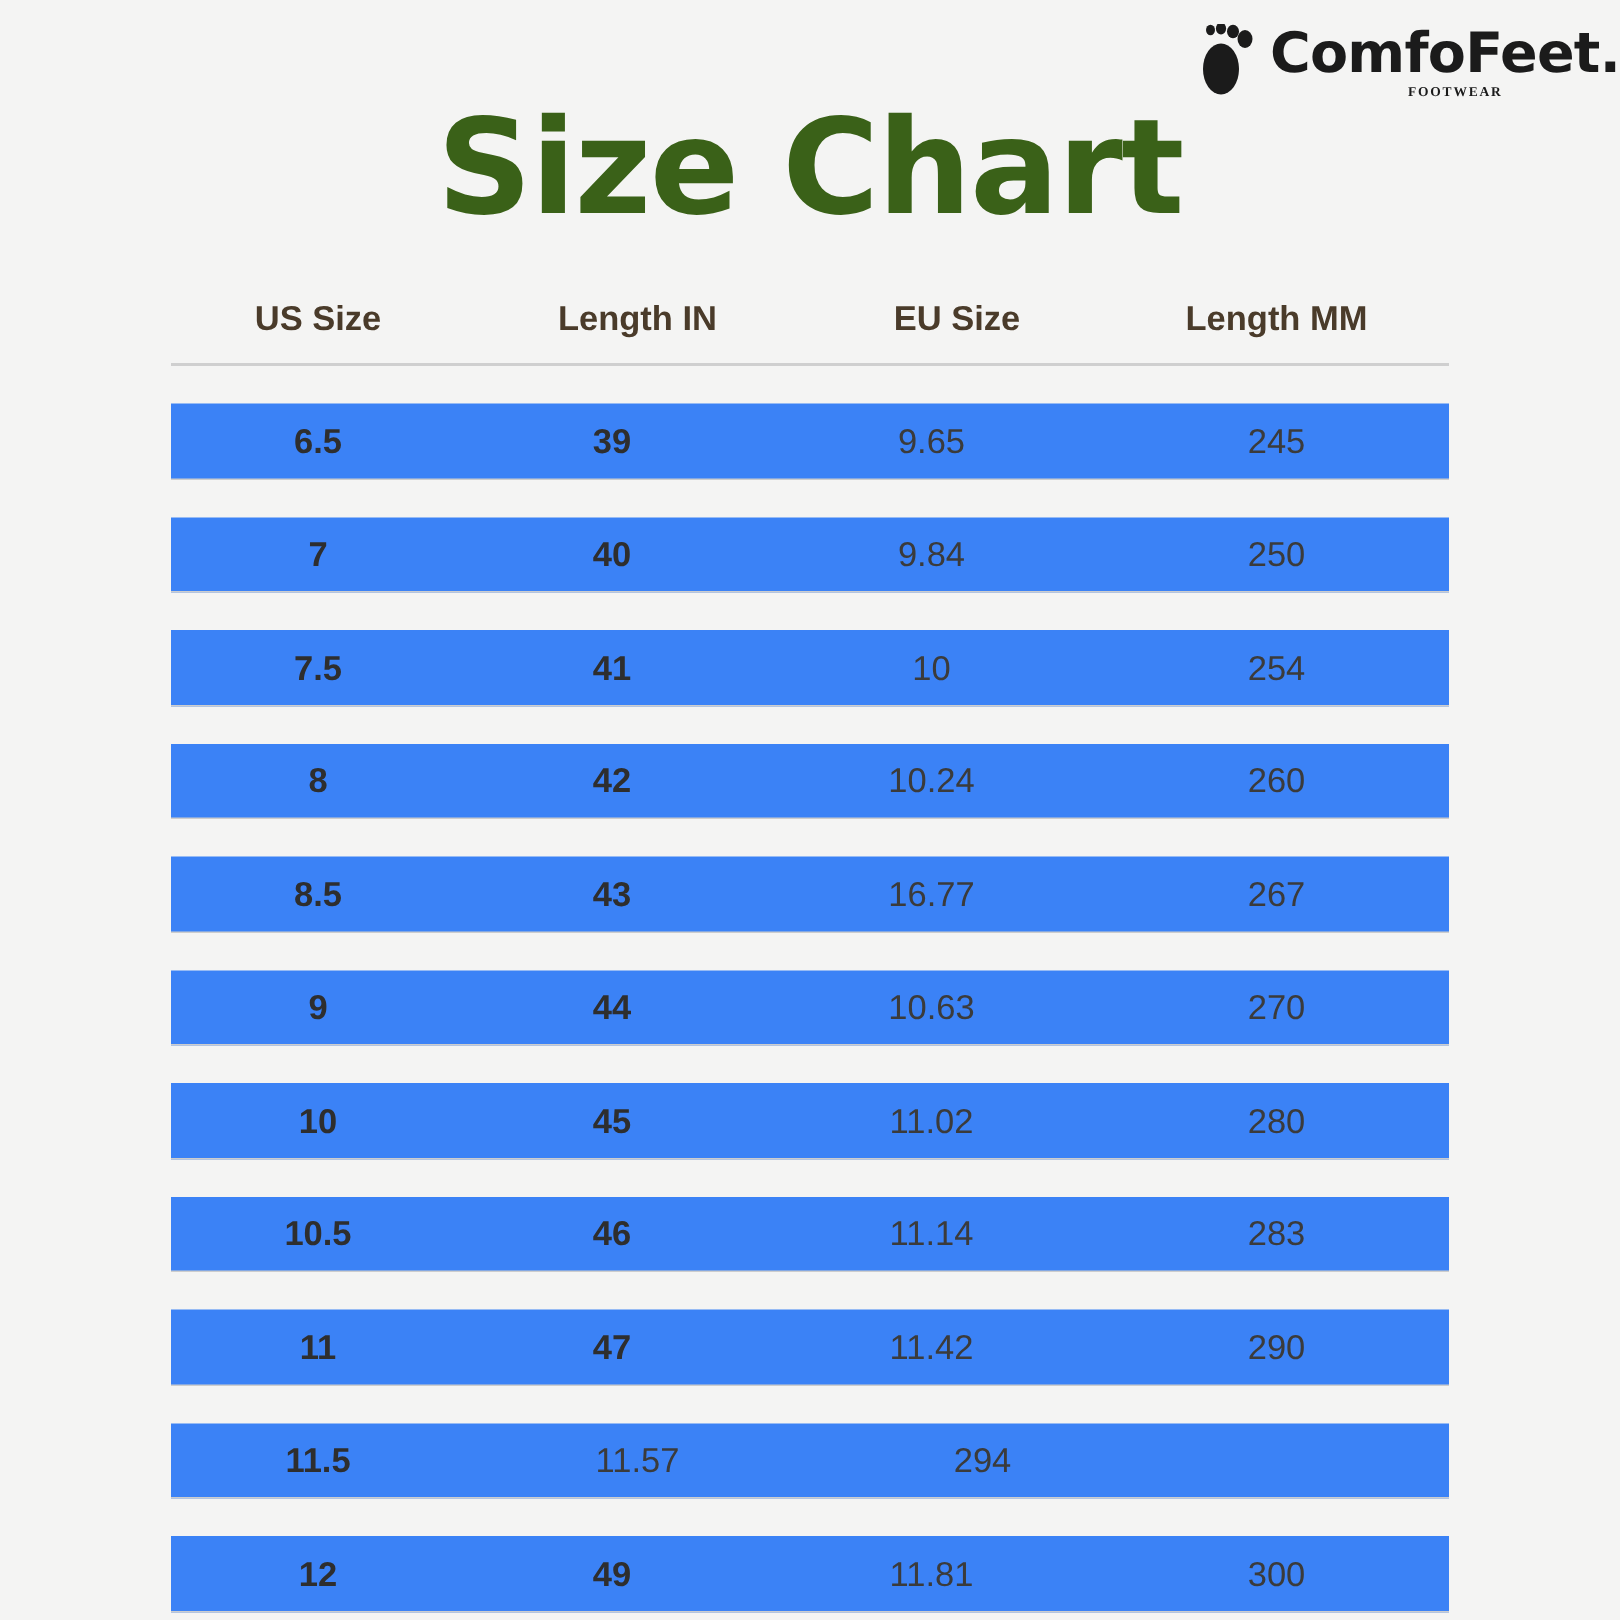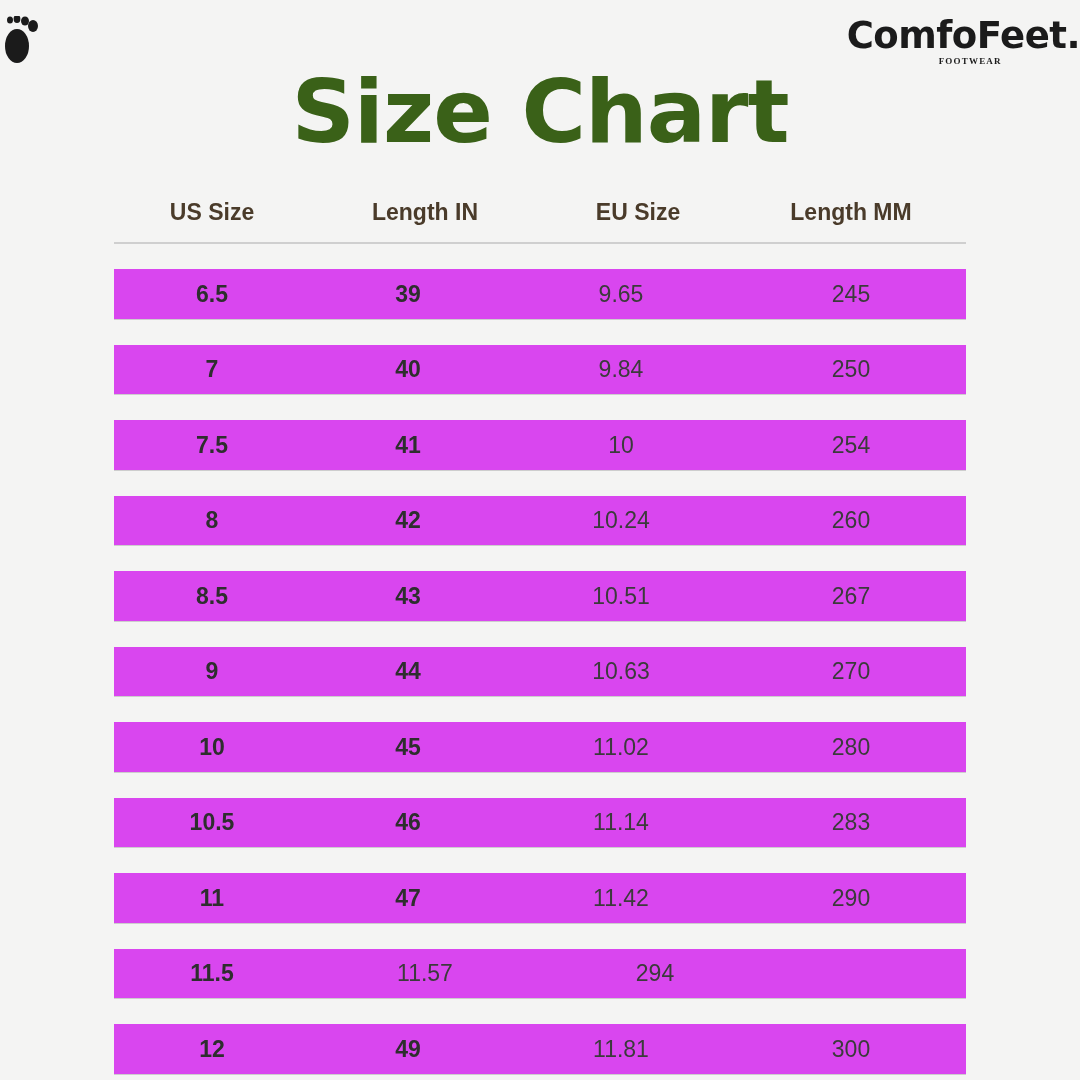--- a/index.html
+++ b/index.html
@@ -17,21 +17,21 @@
     position: relative;
     width: 1080px;
     height: 1080px;
     box-sizing: border-box;
   }
 
   
   .brand {
     display: flex;
     align-items: center;
-    justify-content: space-between;
+    justify-content: flex-end;
     gap: 6px;
     padding-top: 16px;
     height: 66px;
     box-sizing: border-box;
   }
   .brand-mark {
     width: 44px;
     height: 50px;
     position: relative;
     flex: 0 0 auto;
@@ -91,21 +91,21 @@
   }
   .col-us { width: 196px; }
   .col-eu { width: 196px; }
   .col-in { width: 230px; }
   .col-mm { width: 230px; }
 
   .row {
     display: flex;
     align-items: center;
     height: 49.5px;
-    background: #d946ef;
+    background: #3b82f6;
     border-bottom: 1px solid #cdcdcd;
   }
   .row-gap {
     height: 25px;
     background: transparent;
   }
   .td {
     font-family: "Liberation Sans", sans-serif;
     font-size: 23px;
     color: #3b3b3b;
@@ -177,21 +177,21 @@
       <div class="td bold col-us">8</div>
       <div class="td bold col-eu">42</div>
       <div class="td col-in">10.24</div>
       <div class="td col-mm">260</div>
     </div>
     <div class="row-gap"></div>
 
     <div class="row">
       <div class="td bold col-us">8.5</div>
       <div class="td bold col-eu">43</div>
-      <div class="td col-in">10.51</div>
+      <div class="td col-in">16.77</div>
       <div class="td col-mm">267</div>
     </div>
     <div class="row-gap"></div>
 
     <div class="row">
       <div class="td bold col-us">9</div>
       <div class="td bold col-eu">44</div>
       <div class="td col-in">10.63</div>
       <div class="td col-mm">270</div>
     </div>

